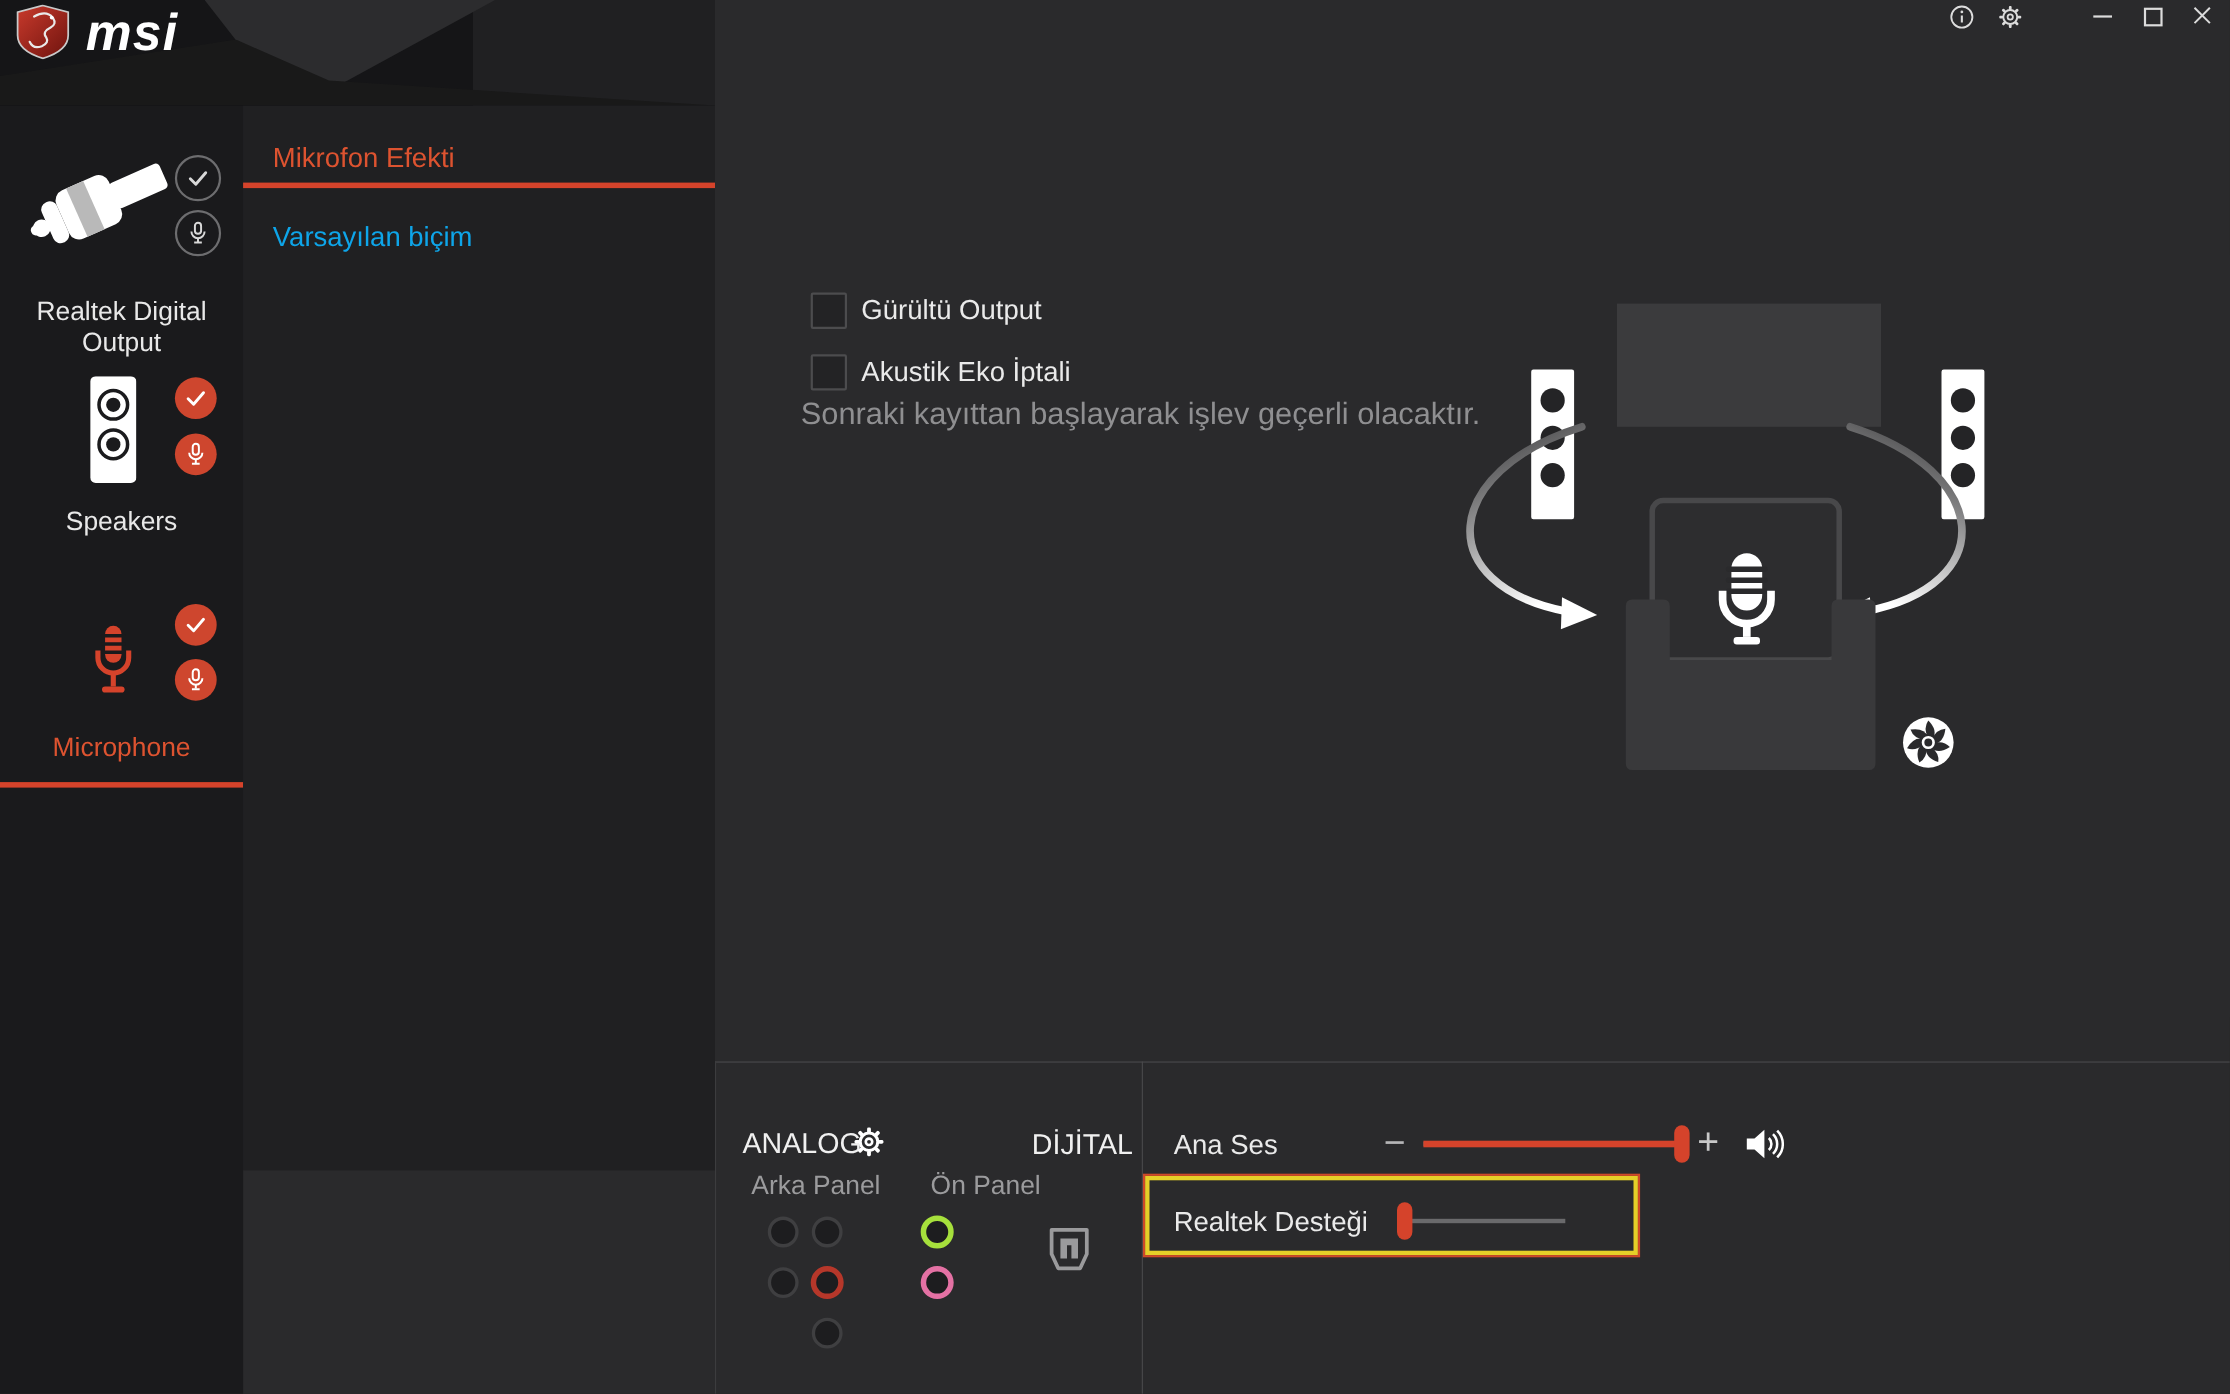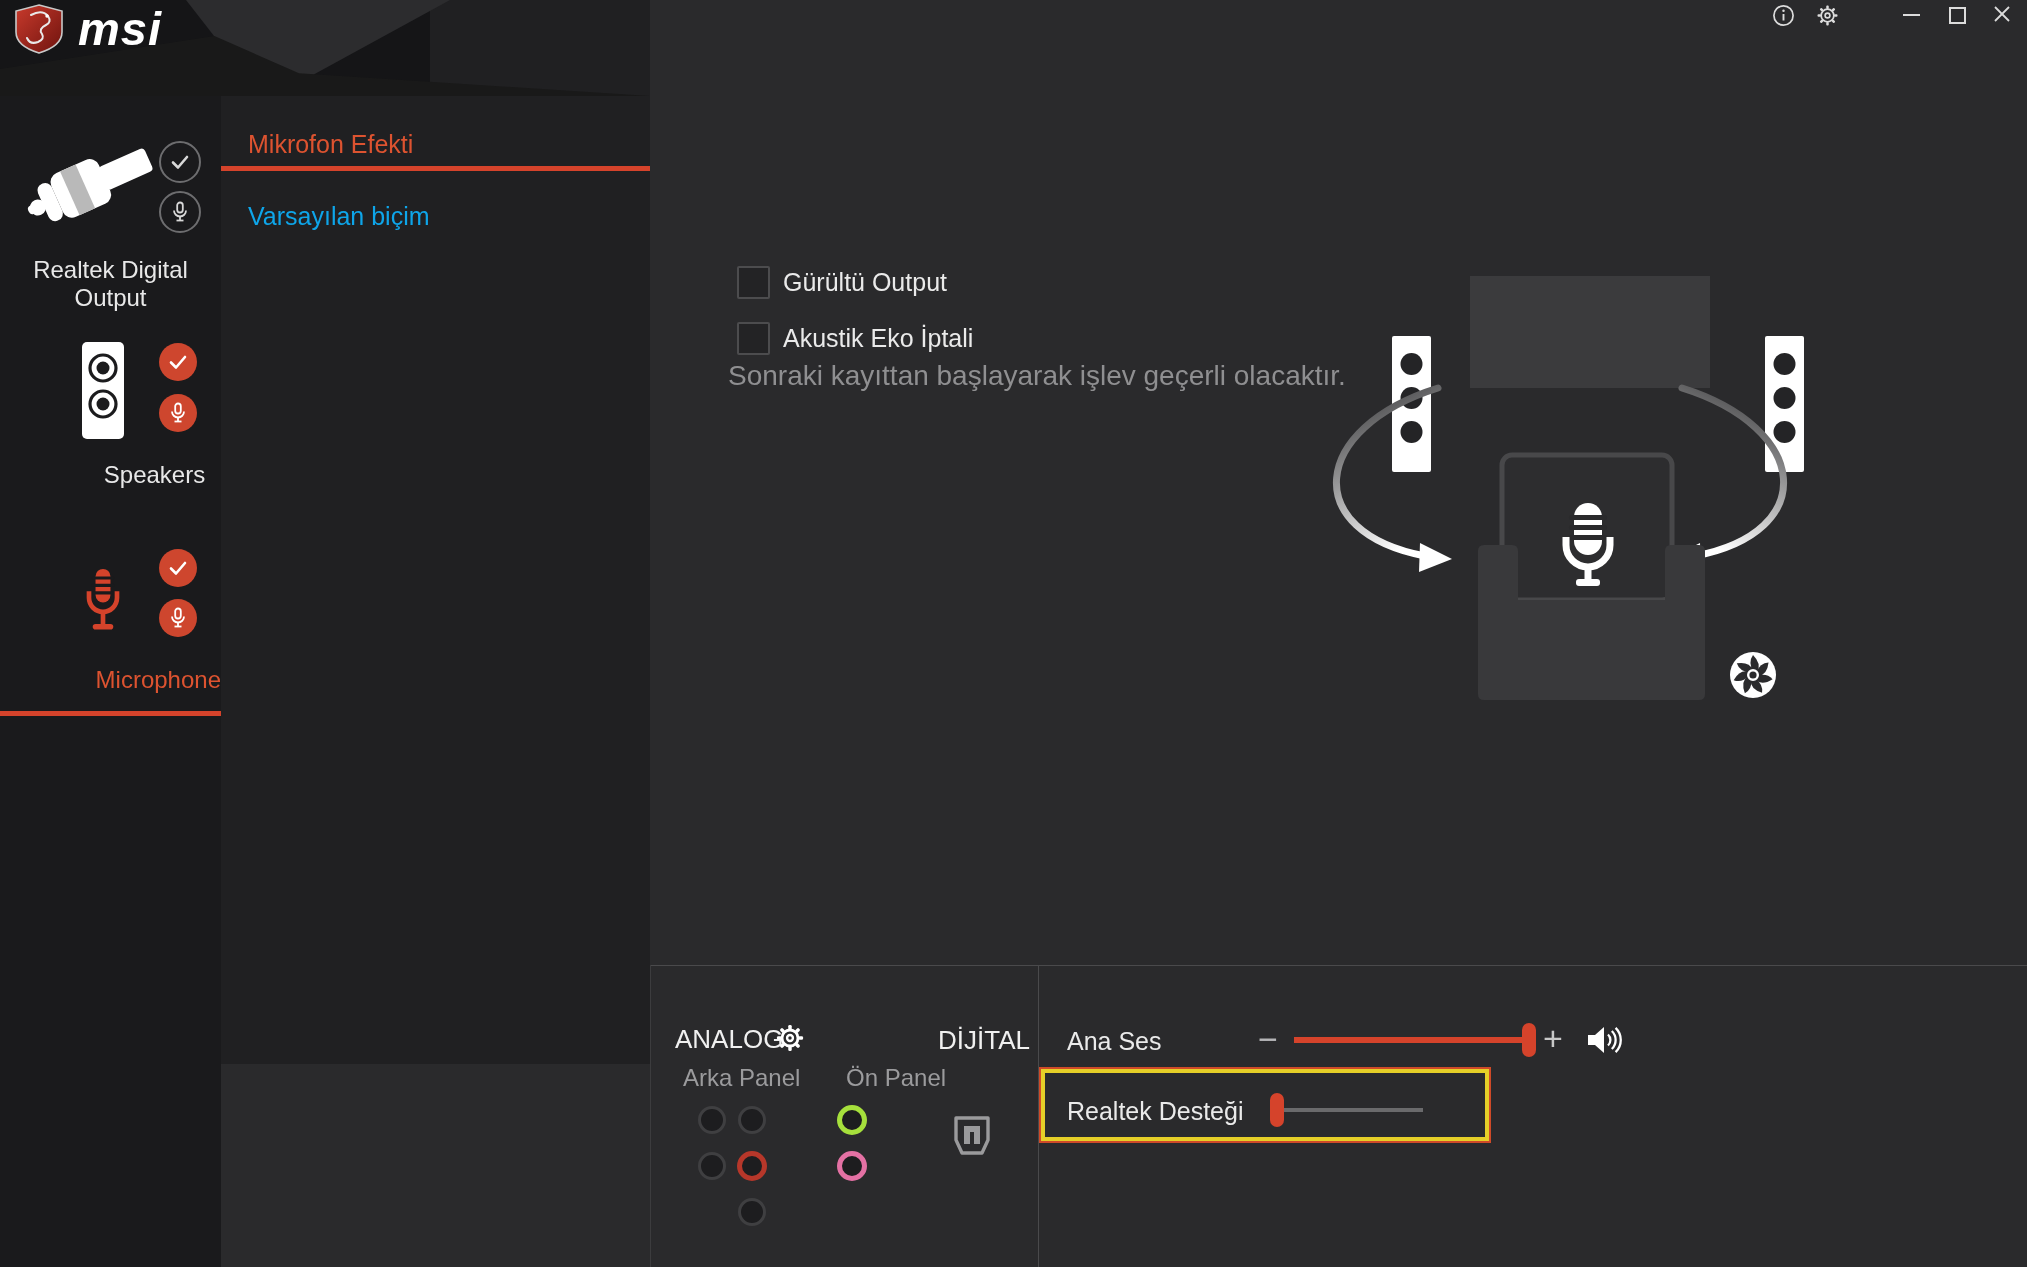--- a/index.html
+++ b/index.html
@@ -96,21 +96,21 @@
           </svg>
       </div>
       <div class="badge outline" style="left:159px;top:73px;">
         <svg viewBox="0 0 24 24">
             <rect x="9.2" y="2.5" width="5.6" height="10" rx="2.8" fill="none" stroke="#d8d8d8" stroke-width="1.8"></rect>
             <path d="M6,10.5 a6,6 0 0 0 12,0" fill="none" stroke="#d8d8d8" stroke-width="1.8"></path>
             <line x1="12" y1="16.5" x2="12" y2="20" stroke="#d8d8d8" stroke-width="1.8"></line>
             <line x1="8.5" y1="20.5" x2="15.5" y2="20.5" stroke="#d8d8d8" stroke-width="1.8"></line>
           </svg>
       </div>
-      <div class="device-label" style="top:138px;">Realtek Digital Output</div>
+      <div class="device-label" style="top:152px;">Realtek Digital Output</div>
     </div>
 
     <div class="device" style="top:330px;height:165px;">
       <svg style="position:absolute;left:82px;top:12px;" width="42" height="97" viewBox="0 0 42 97">
         <rect width="42" height="97" rx="5" fill="#ffffff"></rect>
         <circle cx="21" cy="26" r="13" fill="#ffffff" stroke="#1b1b1d" stroke-width="3.2"></circle>
         <circle cx="21" cy="26" r="6.5" fill="#1b1b1d"></circle>
         <circle cx="21" cy="62" r="13" fill="#ffffff" stroke="#1b1b1d" stroke-width="3.2"></circle>
         <circle cx="21" cy="62" r="6.5" fill="#1b1b1d"></circle>
       </svg>
@@ -120,21 +120,21 @@
           </svg>
       </div>
       <div class="badge filled" style="left:159px;top:64px;">
         <svg viewBox="0 0 24 24">
             <rect x="9.2" y="2.5" width="5.6" height="10" rx="2.8" fill="none" stroke="#ffffff" stroke-width="1.8"></rect>
             <path d="M6,10.5 a6,6 0 0 0 12,0" fill="none" stroke="#ffffff" stroke-width="1.8"></path>
             <line x1="12" y1="16.5" x2="12" y2="20" stroke="#ffffff" stroke-width="1.8"></line>
             <line x1="8.5" y1="20.5" x2="15.5" y2="20.5" stroke="#ffffff" stroke-width="1.8"></line>
           </svg>
       </div>
-      <div class="device-label" style="top:131px;padding-left:44px;">Speakers</div>
+      <div class="device-label" style="top:131px;">Speakers</div>
     </div>
 
     <div class="device" style="top:540px;height:172px;">
       <svg style="position:absolute;left:83px;top:28px;" width="40" height="70" viewBox="0 0 40 75">
         <rect x="12" y="1" width="16" height="36" rx="8" fill="#d5432b"></rect>
         <rect x="8" y="9" width="24" height="3.4" rx="1.7" fill="#1a1a1c"></rect>
         <rect x="8" y="17" width="24" height="3.4" rx="1.7" fill="#1a1a1c"></rect>
         <rect x="8" y="25" width="24" height="3.4" rx="1.7" fill="#1a1a1c"></rect>
         <path d="M5,25 v7 a15,15 0 0 0 30,0 v-7" fill="none" stroke="#d5432b" stroke-width="5"></path>
         <line x1="20" y1="48" x2="20" y2="60" stroke="#d5432b" stroke-width="5"></line>
@@ -146,21 +146,21 @@
           </svg>
       </div>
       <div class="badge filled" style="left:159px;top:59px;">
         <svg viewBox="0 0 24 24">
             <rect x="9.2" y="2.5" width="5.6" height="10" rx="2.8" fill="none" stroke="#ffffff" stroke-width="1.8"></rect>
             <path d="M6,10.5 a6,6 0 0 0 12,0" fill="none" stroke="#ffffff" stroke-width="1.8"></path>
             <line x1="12" y1="16.5" x2="12" y2="20" stroke="#ffffff" stroke-width="1.8"></line>
             <line x1="8.5" y1="20.5" x2="15.5" y2="20.5" stroke="#ffffff" stroke-width="1.8"></line>
           </svg>
       </div>
-      <div class="device-label orange" style="top:126px;text-align:right;">Microphone</div>
+      <div class="device-label orange" style="top:126px;">Microphone</div>
     </div>
 
     <div class="sidebar-underline"></div>
   </div>
 
   <div class="tabscol">
     <div class="tab" style="top:120px;height:50px;">
       <div class="tab-label active" style="top:10px;">Mikrofon Efekti</div>
     </div>
     <div class="tab-underline"></div>

